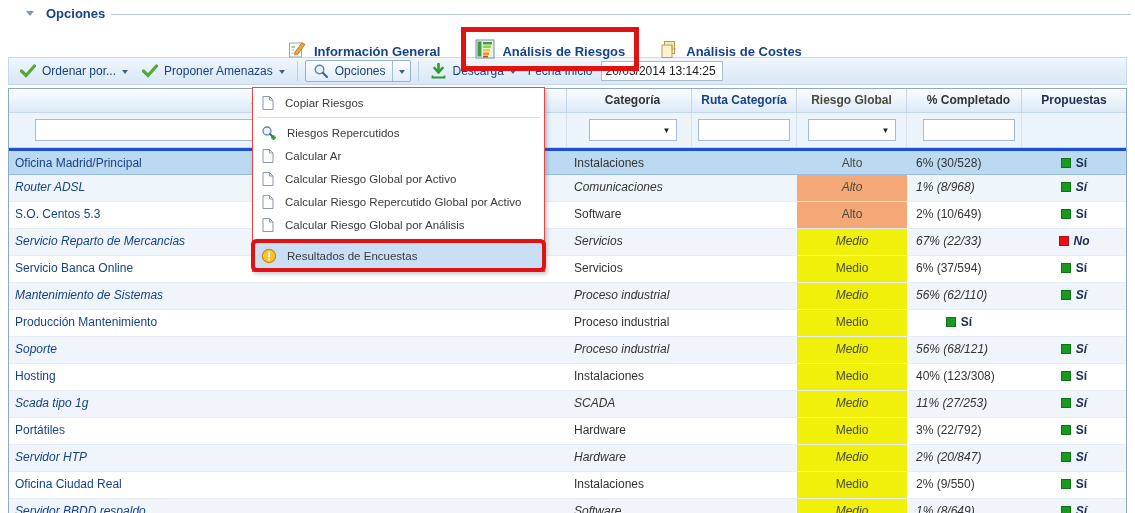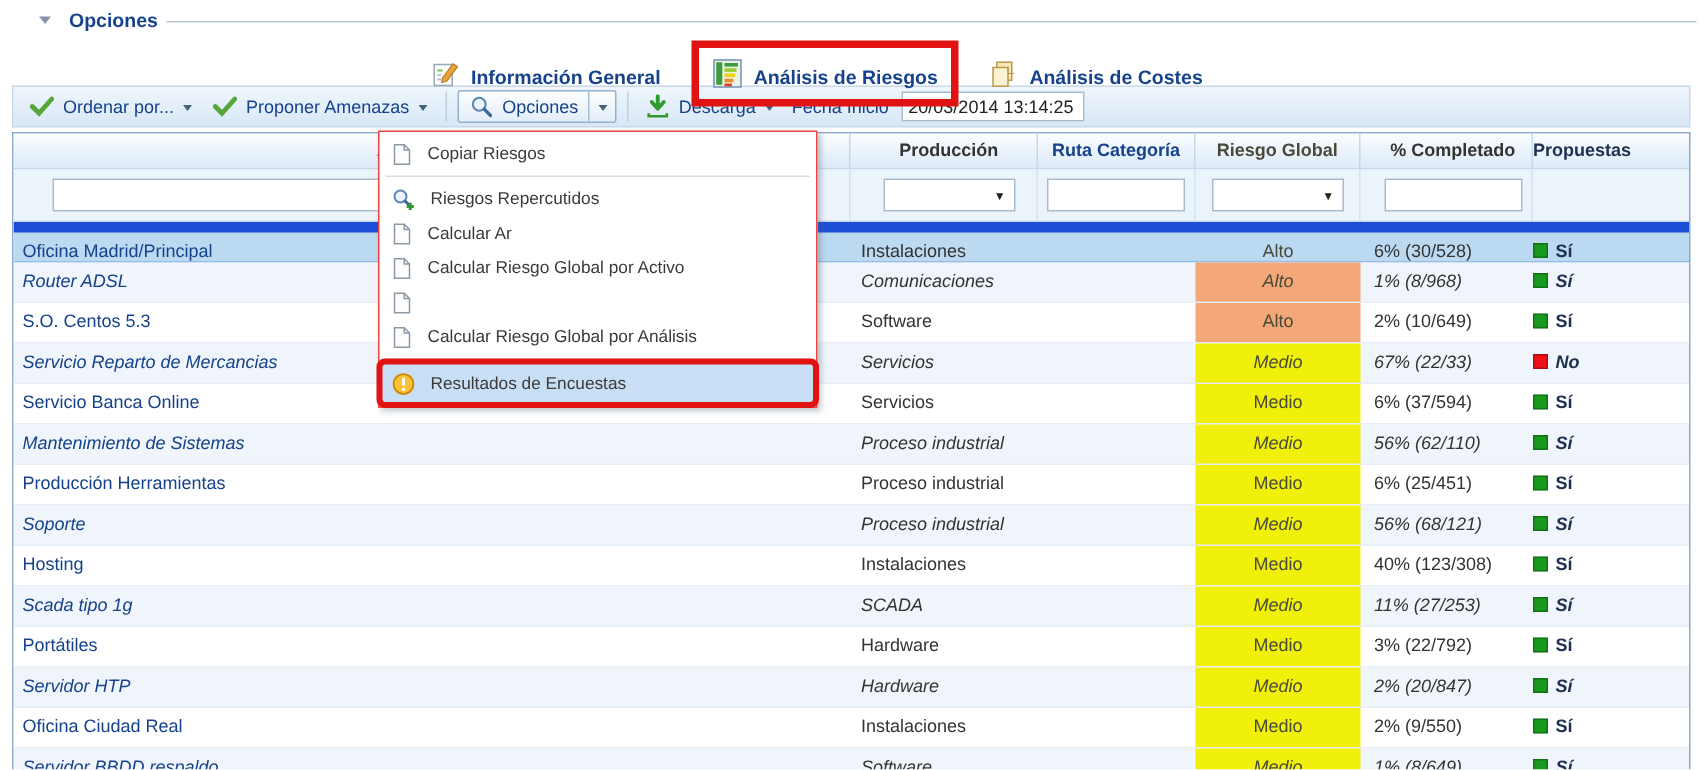--- a/index.html
+++ b/index.html
@@ -43,28 +43,28 @@
   .fcell{height:100%;display:flex;align-items:center;border-right:1px solid #D4E2EF;}
   .fcell:last-child{border-right:none;}
   .txtflt{height:22px;border:1px solid #A6BBCF;background:#fff;margin:0 auto;font-size:11px;padding:2px 4px;
     font-family:"Liberation Sans",sans-serif;}
   .activo-flt{width:505px;margin:0 0 0 20px;}
   .fake-select{height:22px;background:#fff;border:1px solid #A6BBCF;margin:0 auto;position:relative;
     font-size:11px;color:#222;}
   .fake-select .sel-arrow{position:absolute;right:5px;top:6px;font-size:8px;color:#222;}
   .row{display:flex;height:27px;border-bottom:1px solid #E6EDF6;background:#fff;}
   .row.stripe{background:#EFF5FB;font-style:italic;}
-  .row.sel{background:#BCD9F2;border-top:7px solid #1d4ed8;border-bottom:1px solid #94BCE5;height:27px;}
+  .row.sel{background:#BCD9F2;border-top:3px solid #1d4ed8;border-bottom:1px solid #94BCE5;height:27px;}
   .cell{font-size:12px;line-height:25px;overflow:hidden;white-space:nowrap;}
   .c-activo{width:558px;padding-left:6px;color:#15428B;}
   .c-cat{width:125px;padding-left:7px;color:#333;}
   .c-ruta{width:105px;}
   .c-riesgo{width:110px;text-align:center;color:#4a4a3a;}
   .c-comp{width:115px;padding-left:9px;color:#333;}
-  .c-prop{width:104px;text-align:left;color:#203050;font-weight:bold;}
+  .c-prop{width:104px;text-align:center;color:#203050;font-weight:bold;}
   .sq{display:inline-block;width:10px;height:10px;margin-right:5px;vertical-align:-1px;border:1px solid rgba(0,0,0,.25);}
   
   .menu{position:absolute;left:252px;top:87px;width:293px;background:#fff;border:1px solid #ef4444;
     box-shadow:2px 2px 4px rgba(80,95,110,.35);padding:3px 2px;z-index:10;}
   .menu-item{display:flex;align-items:center;height:23px;padding:0 4px 0 6px;gap:10px;color:#3a3a3a;
     font-size:11.5px;white-space:nowrap;}
   .menu-item svg{flex:0 0 auto;}
   .menu-sep{height:1px;background:#D5DDE6;margin:3px 2px;}
   .menu-item.hl{background:#C9DFF6;border-radius:2px;height:25px;}
   .menu-item.annotated{box-shadow:0 0 0 4px var(--ann,#E01212);position:relative;}
@@ -148,21 +148,21 @@
     <span>Descarga</span>
     <span class="arrow-d"></span>
   </div>
   <span class="flabel">Fecha Inicio</span>
   <input class="finput" type="text" value="20/03/2014 13:14:25" style="">
 </div>
 
 <div class="grid">
   <div class="hrow">
     <div class="hcell c-activo"><span class="shiftA">Activo</span></div>
-    <div class="hcell c-cat">Producción</div>
+    <div class="hcell c-cat">Categoría</div>
     <div class="hcell c-ruta">Ruta Categoría</div>
     <div class="hcell c-riesgo">Riesgo Global</div>
     <div class="hcell c-comp">% Completado</div>
     <div class="hcell c-prop">Propuestas</div>
   </div>
   <div class="frow">
     <div class="fcell c-activo">
         <input class="txtflt activo-flt" type="text" value="" style="">
       </div>
     <div class="fcell c-cat">
@@ -226,25 +226,24 @@
       </div>
       <div class="row stripe">
         <div class="cell c-activo">Mantenimiento de Sistemas</div>
         <div class="cell c-cat">Proceso industrial</div>
         <div class="cell c-ruta"></div>
         <div class="cell c-riesgo" style="background: rgb(240, 240, 10);">Medio</div>
         <div class="cell c-comp">56% (62/110)</div>
         <div class="cell c-prop"><span class="sq" style="background: rgb(23, 154, 30);"></span><span>Sí</span></div>
       </div>
       <div class="row">
-        <div class="cell c-activo">Producción Herramientas</div>
+        <div class="cell c-activo">Producción Mantenimiento</div>
         <div class="cell c-cat">Proceso industrial</div>
         <div class="cell c-ruta"></div>
         <div class="cell c-riesgo" style="background: rgb(240, 240, 10);">Medio</div>
-        <div class="cell c-comp">6% (25/451)</div>
         <div class="cell c-prop"><span class="sq" style="background: rgb(23, 154, 30);"></span><span>Sí</span></div>
       </div>
       <div class="row stripe">
         <div class="cell c-activo">Soporte</div>
         <div class="cell c-cat">Proceso industrial</div>
         <div class="cell c-ruta"></div>
         <div class="cell c-riesgo" style="background: rgb(240, 240, 10);">Medio</div>
         <div class="cell c-comp">56% (68/121)</div>
         <div class="cell c-prop"><span class="sq" style="background: rgb(23, 154, 30);"></span><span>Sí</span></div>
       </div>
@@ -329,20 +328,21 @@
       <path d="M2 1.5 L8.5 1.5 L12 5 L12 14.5 L2 14.5 Z" fill="#FDFDFD" stroke="#8C99A6"></path>
       <path d="M8.5 1.5 L8.5 5 L12 5" fill="none" stroke="#8C99A6"></path>
     </svg>
     <span>Calcular Riesgo Global por Activo</span>
   </div>
   <div class="menu-item">
     <svg width="14" height="16" viewBox="0 0 14 16">
       <path d="M2 1.5 L8.5 1.5 L12 5 L12 14.5 L2 14.5 Z" fill="#FDFDFD" stroke="#8C99A6"></path>
       <path d="M8.5 1.5 L8.5 5 L12 5" fill="none" stroke="#8C99A6"></path>
     </svg>
+    <span>Calcular Riesgo Repercutido Global por Activo</span>
   </div>
   <div class="menu-item">
     <svg width="14" height="16" viewBox="0 0 14 16">
       <path d="M2 1.5 L8.5 1.5 L12 5 L12 14.5 L2 14.5 Z" fill="#FDFDFD" stroke="#8C99A6"></path>
       <path d="M8.5 1.5 L8.5 5 L12 5" fill="none" stroke="#8C99A6"></path>
     </svg>
     <span>Calcular Riesgo Global por Análisis</span>
   </div>
   <div class="menu-sep"></div>
   <div class="menu-item hl annotated">

